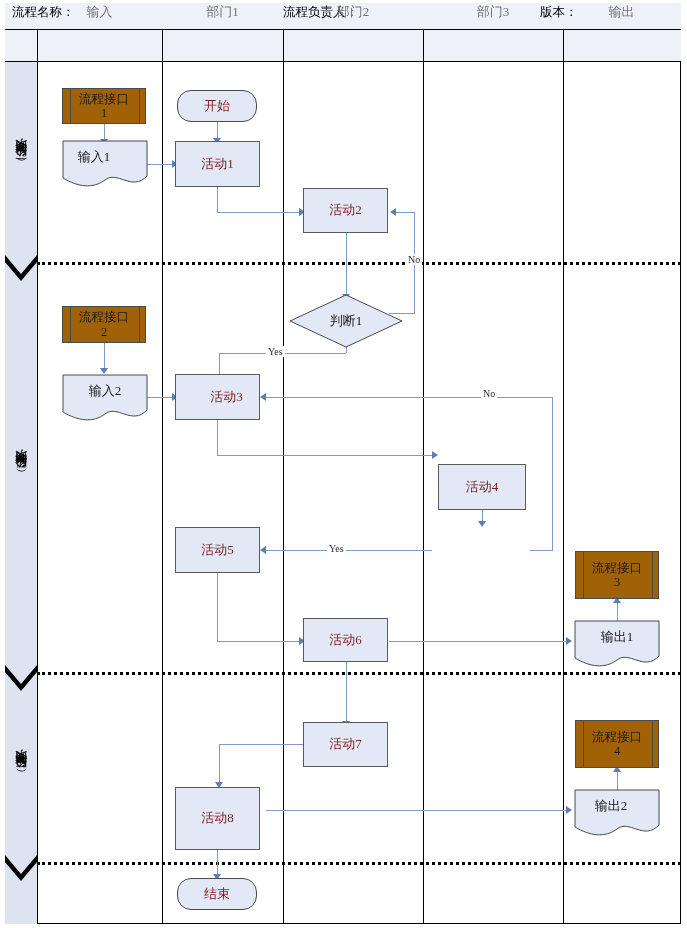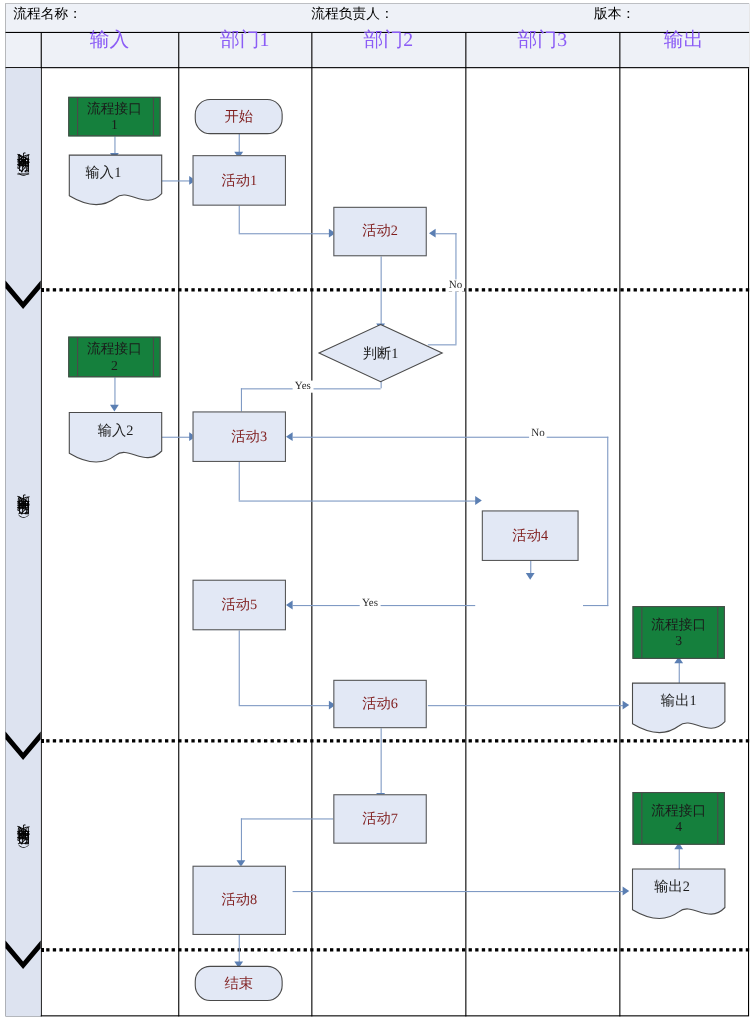--- a/index.html
+++ b/index.html
@@ -10,21 +10,21 @@
   .frame{position:absolute;left:5px;top:3px;width:676px;height:921px;border:1.5px solid #000;box-sizing:border-box;}
 
   
   .hdr-band{position:absolute;left:5px;top:3px;width:676px;height:27px;
             background:#eef1f7;border-bottom:1.5px solid #000;box-sizing:border-box;}
   .hdr-cell{position:absolute;top:4px;font-size:12.5px;color:#000;white-space:nowrap;}
 
   
   .col-band{position:absolute;left:5px;top:30px;width:676px;height:32px;
             background:#eef1f7;border-bottom:1px solid #000;box-sizing:border-box;}
-  .col-head{position:absolute;top:24px;font-size:18px;text-align:center;color:#8b5cf6;}
+  .col-head{position:absolute;top:3px;font-size:13px;text-align:center;color:#737373;}
 
   
   .vline{position:absolute;width:0;border-left:1px solid #000;}
 
   
   .rail{position:absolute;left:5px;top:62px;width:32px;height:862px;background:#dde3f0;}
   .stage{position:absolute;left:5px;width:32px;}
   .stage-label{position:absolute;left:0;top:0;width:32px;height:100%;
                display:flex;align-items:center;justify-content:center;}
   .stage-label span{writing-mode:vertical-rl;transform:rotate(180deg);
@@ -34,21 +34,21 @@
   .dashed{position:absolute;left:37px;height:0;border-top:3px dotted #000;}
 
   
   .shape{position:absolute;box-sizing:border-box;display:flex;align-items:center;
          justify-content:center;text-align:center;font-size:13px;color:#7f1d1d;line-height:1.15;}
   .proc{background:#e2e8f5;border:1px solid #5a5a5a;}
   .term{background:#e2e8f5;border:1px solid #4a4a4a;border-radius:14px;}
   .dec-wrap{position:absolute;}
   .dec-txt{position:absolute;left:0;top:0;width:100%;height:100%;display:flex;
            align-items:center;justify-content:center;font-size:13px;color:#1b1b1b;}
-  .pdp{position:absolute;box-sizing:border-box;background:#15803d;border:1px solid #4a4a4a;}
+  .pdp{position:absolute;box-sizing:border-box;background:#a16207;border:1px solid #4a4a4a;}
   .pdp .bar{position:absolute;top:0;height:100%;width:0;border-left:1px solid #4a4a4a;}
   .pdp .txt{position:absolute;left:8px;right:8px;top:0;bottom:0;display:flex;
             align-items:center;justify-content:center;text-align:center;font-size:12.5px;line-height:1.15;color:#1b1b1b;}
   .docsh{position:absolute;}
   .docsh .txt{position:absolute;left:0;right:0;top:0;height:70%;display:flex;
               align-items:center;justify-content:center;font-size:13px;color:#1b1b1b;}
 
   
   .conn{position:absolute;background:#7f9ac4;}
   .h{height:1px;}

